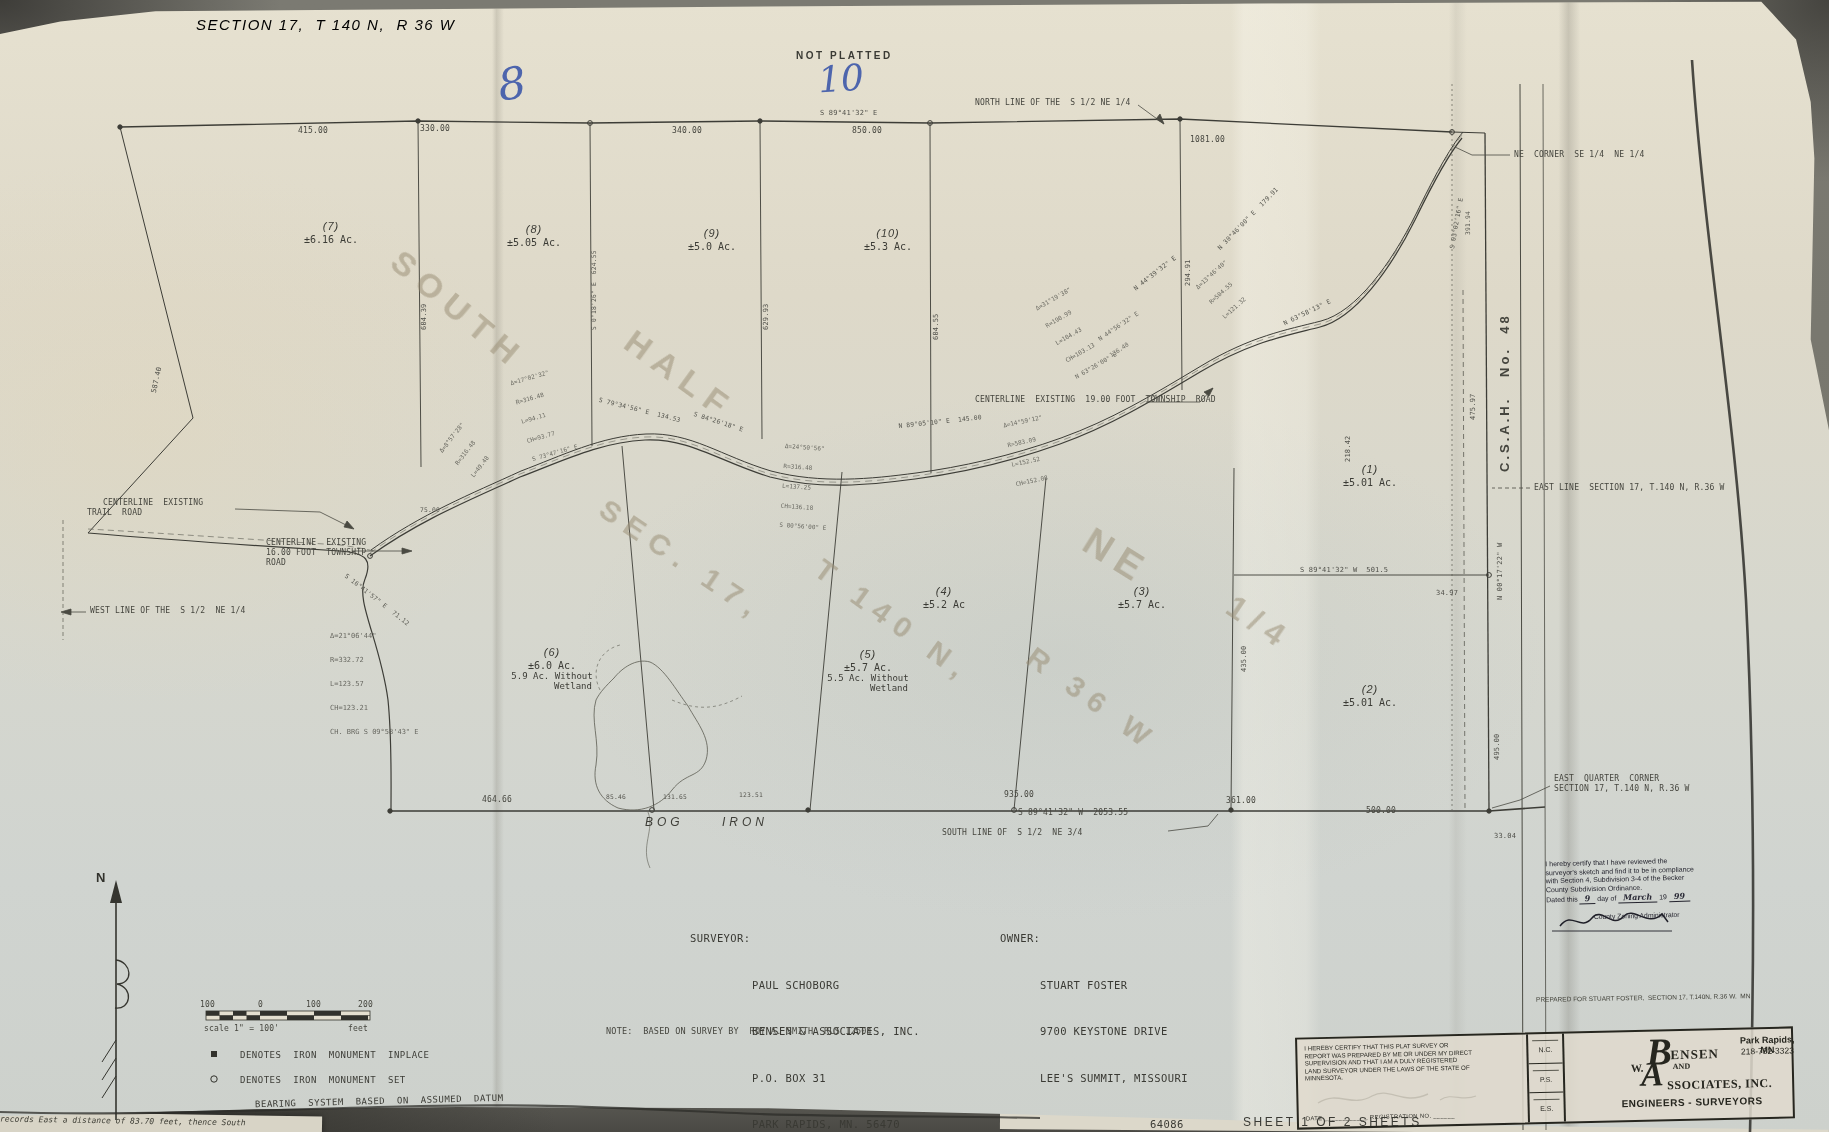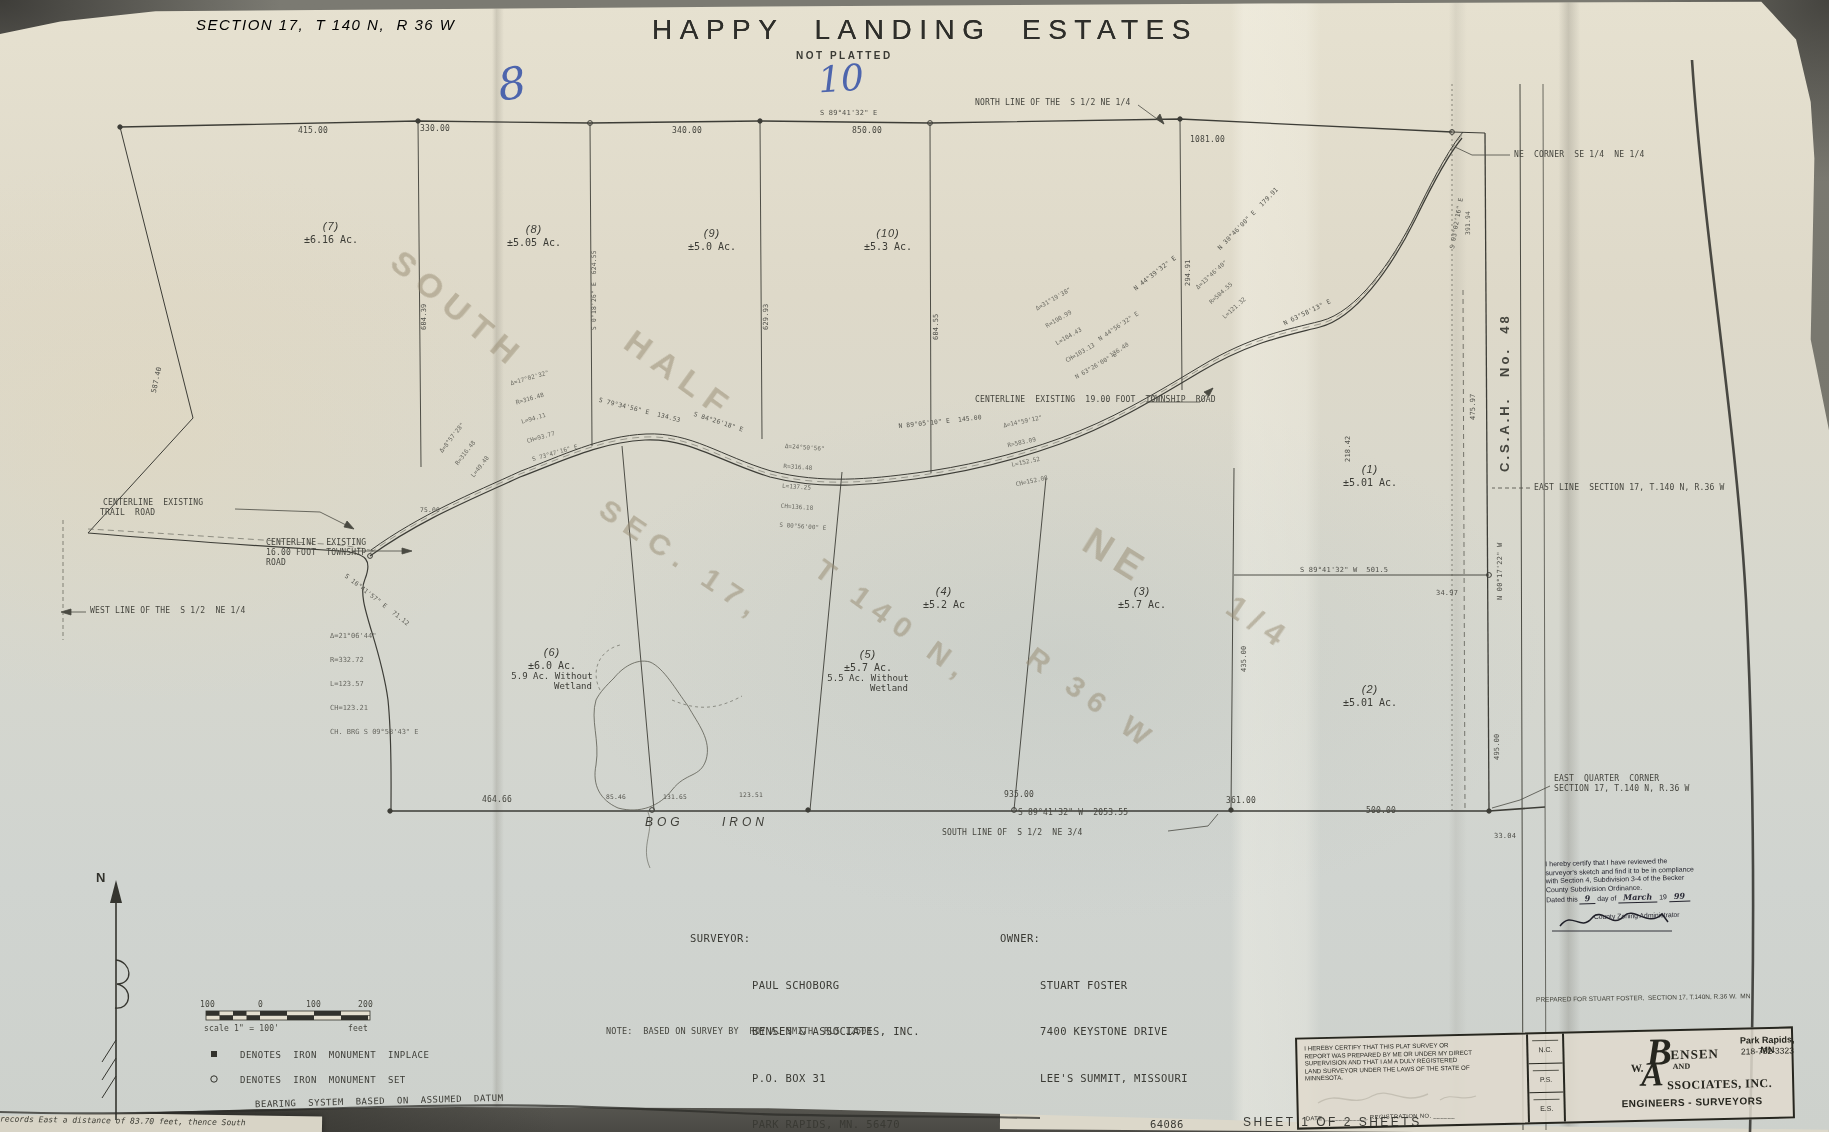--- a/index.html
+++ b/index.html
@@ -190,21 +190,20 @@
       <path stroke-width="1.4" d="M1318,1103 C1338,1090 1352,1108 1372,1096 C1390,1086 1402,1106 1428,1094"></path>
       <path stroke-width="1.1" d="M1440,1100 C1452,1092 1462,1102 1476,1096"></path>
     </g>
 
     <path stroke="#2c2c28" stroke-width="2.2" opacity=".75" fill="none" d="M0,1112 C120,1116 260,1110 420,1106 C560,1103 650,1110 760,1114 C860,1117 960,1116 1040,1118"></path>
 
     <path stroke="#23231f" stroke-width="2.6" opacity=".8" fill="none" d="M1692,60 C1704,240 1736,420 1746,600 C1756,800 1754,980 1750,1132"></path>
   </svg>
 
   <div class="sec-lbl" style="left:196px;top:16px">SECTION 17,  T 140 N,  R 36 W</div>
-  <div class="title" style="left:652px;top:14px">HAPPY  LANDING  ESTATES</div>
   <div class="subtitle" style="left:796px;top:50px">NOT  PLATTED</div>
   <div class="hw" style="left:498px;top:58px">8</div>
   <div class="hw2" style="left:818px;top:58px">10</div>
 
   <div class="ghost" style="left:408px;top:242px;transform:rotate(40deg)">SOUTH</div>
   <div class="ghost" style="left:640px;top:322px;transform:rotate(36deg)">HALF</div>
   <div class="ghost" style="left:612px;top:492px;transform:rotate(34deg);font-size:30px">SEC. 17,</div>
   <div class="ghost" style="left:828px;top:552px;transform:rotate(36deg);font-size:30px">T 140 N,</div>
   <div class="ghost" style="left:1040px;top:640px;transform:rotate(36deg);font-size:30px">R 36 W</div>
   <div class="ghost" style="left:1098px;top:520px;transform:rotate(32deg);font-size:38px">NE</div>
@@ -212,21 +211,21 @@
 
   <div class="lbl" style="left:975px;top:98px">NORTH LINE OF THE  S 1/2 NE 1/4</div>
   <div class="lbl" style="left:942px;top:828px">SOUTH LINE OF  S 1/2  NE 3/4</div>
   <div class="lbl" style="left:90px;top:606px">WEST LINE OF THE  S 1/2  NE 1/4</div>
   <div class="lbl" style="left:1534px;top:483px">EAST LINE  SECTION 17, T.140 N, R.36 W</div>
   <div class="lbl" style="left:1554px;top:774px">EAST  QUARTER  CORNER</div>
   <div class="lbl" style="left:1554px;top:784px">SECTION 17, T.140 N, R.36 W</div>
   <div class="lbl" style="left:1514px;top:150px">NE  CORNER  SE 1/4  NE 1/4</div>
   <div class="csah">C.S.A.H.   No.  48</div>
   <div class="lbl" style="left:103px;top:498px">CENTERLINE  EXISTING</div>
-  <div class="lbl" style="left:100px;top:508px">TRAIL  ROAD</div>
+  <div class="lbl" style="left:87px;top:508px">TRAIL  ROAD</div>
   <div class="lbl" style="left:266px;top:538px">CENTERLINE  EXISTING</div>
   <div class="lbl" style="left:266px;top:548px">16.00 FOOT  TOWNSHIP</div>
   <div class="lbl" style="left:266px;top:558px">ROAD</div>
   <div class="lbl" style="left:975px;top:395px">CENTERLINE  EXISTING  19.00 FOOT  TOWNSHIP  ROAD</div>
   <div class="lakelbl" style="left:645px;top:815px">BOG</div>
   <div class="lakelbl" style="left:722px;top:815px">IRON</div>
 
   <div class="lot" style="left:283px;top:220px">
     <div class="lot-num">(7)</div>
     <div class="lot-ac"><span>±</span><span>6.16 Ac.</span></div>
@@ -376,21 +375,21 @@
   <div class="blk" style="left:690px;top:900px">
     <div>SURVEYOR:</div>
     <div style="padding-left:62px">PAUL SCHOBORG</div>
     <div style="padding-left:62px">BENSEN &amp; ASSOCIATES, INC.</div>
     <div style="padding-left:62px">P.O. BOX 31</div>
     <div style="padding-left:62px">PARK RAPIDS, MN. 56470</div>
   </div>
   <div class="blk" style="left:1000px;top:900px">
     <div>OWNER:</div>
     <div style="padding-left:40px">STUART FOSTER</div>
-    <div style="padding-left:40px">7400 KEYSTONE DRIVE</div>
+    <div style="padding-left:40px">9700 KEYSTONE DRIVE</div>
     <div style="padding-left:40px">LEE'S SUMMIT, MISSOURI</div>
     <div style="padding-left:150px">64086</div>
   </div>
 
   <div class="lbl" style="left:606px;top:1026px;font-size:8.5px">NOTE:  BASED ON SURVEY BY  ROY A. SMITH  RLS 12504</div>
 
   <div class="prep">PREPARED FOR STUART FOSTER,  SECTION 17, T.140N, R.36 W.  MN</div>
 
   <div class="stamp">
     <div>I hereby certify that I have reviewed the</div>

